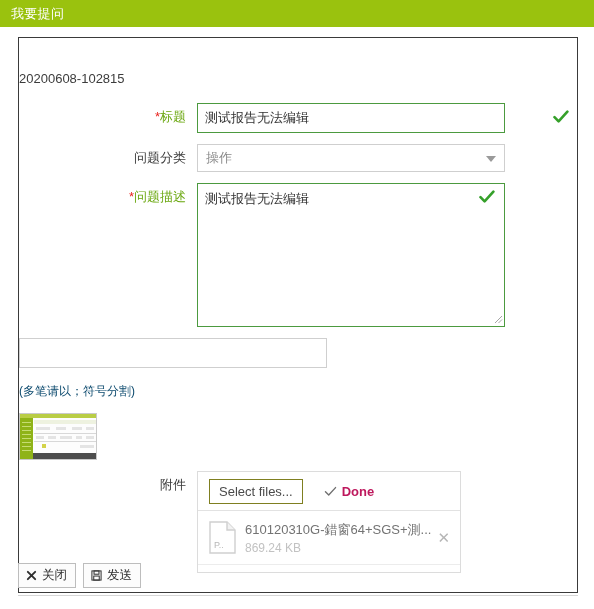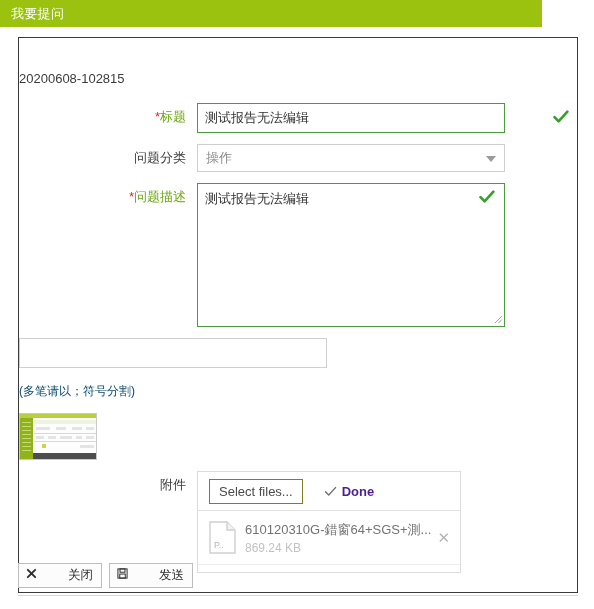--- a/index.html
+++ b/index.html
@@ -16,21 +16,21 @@
     position: relative;
     width: 594px;
     height: 609px;
     background: #ffffff;
   }
 
   
   .titlebar {
     position: absolute;
     left: 0; top: 0;
-    width: 542px;
+    width: 594px;
     height: 27px;
     background: #9ac20e;
     display: flex;
     align-items: center;
   }
   .titlebar-text {
     color: #ffffff;
     font-size: 13px;
     padding-left: 11px;
     letter-spacing: 0.3px;
@@ -225,21 +225,21 @@
     font-size: 13px;
     color: #4a4a4a;
     padding: 4px 9px;
     font-family: "Liberation Sans", "DejaVu Sans", sans-serif;
     line-height: 15px;
     cursor: pointer;
   }
   .done {
     margin-left: 21px;
     font-size: 13px;
-    color: #4c1d95;
+    color: #be185d;
     display: flex;
     align-items: center;
     font-weight: bold;
   }
   .done svg { margin-right: 5px; }
 
   .file-row {
     display: flex;
     align-items: center;
     padding: 8px 10px 8px 11px;
@@ -289,23 +289,23 @@
   }
   .btn {
     border: 1px solid #bdbdbd;
     background: #fcfcfc;
     font-size: 12.5px;
     color: #2f2f2f;
     padding: 4px 8px 4px 7px;
     margin-right: 7px;
     font-family: "Liberation Sans", "DejaVu Sans", sans-serif;
     display: inline-flex;
+    align-items: center;
     line-height: 15px;
     cursor: pointer;
-    gap: 26px;
   }
   .btn .gi { margin-right: 5px; display: inline-flex; }
   .rule {
     position: absolute;
     left: 18px;
     top: 595px;
     width: 560px;
     height: 1px;
     background: #d6d6d6;
   }

